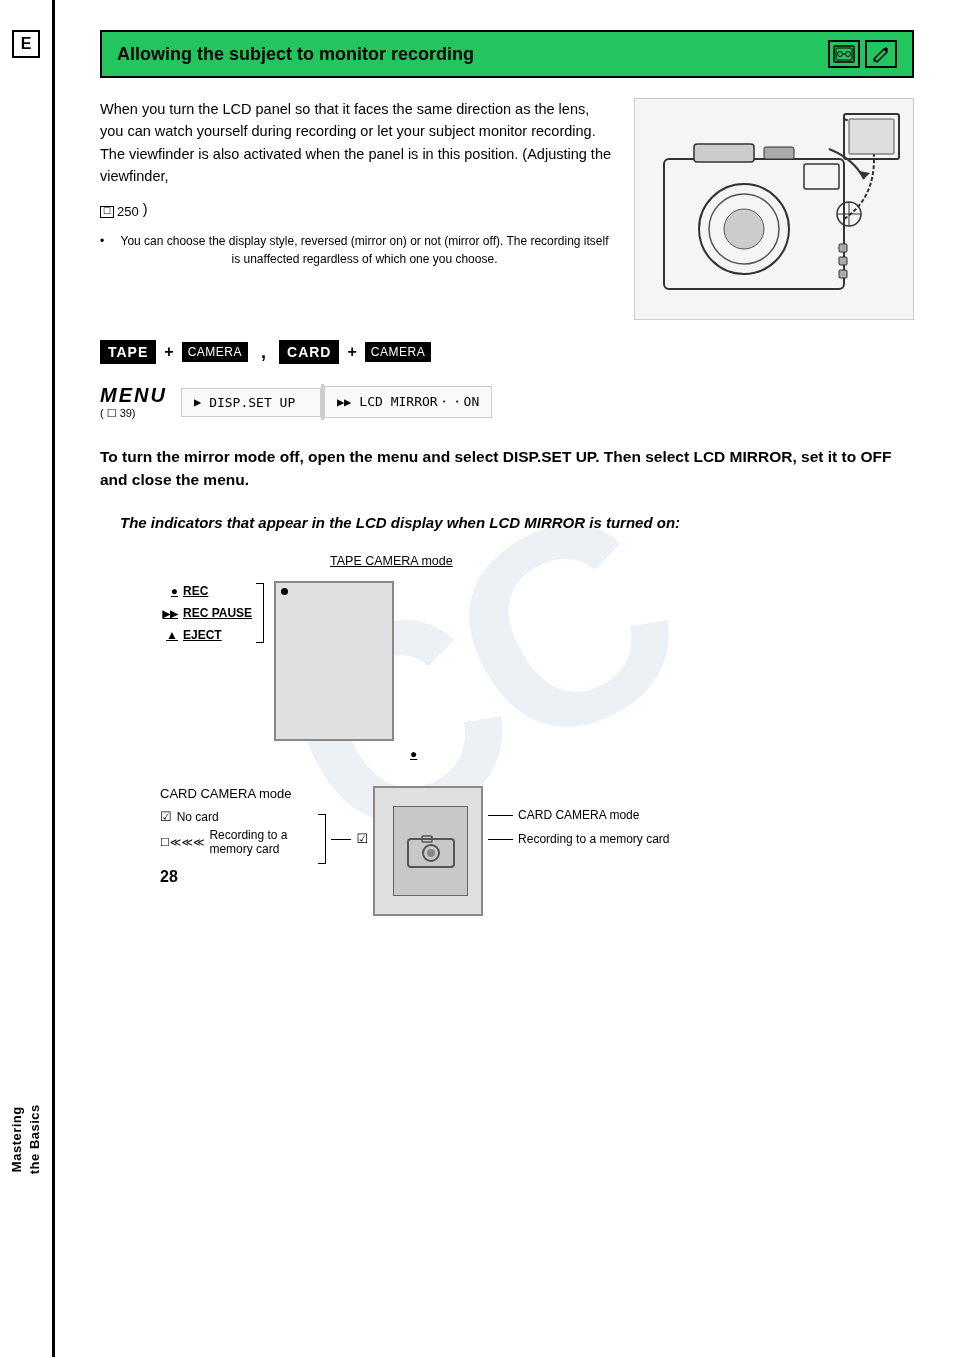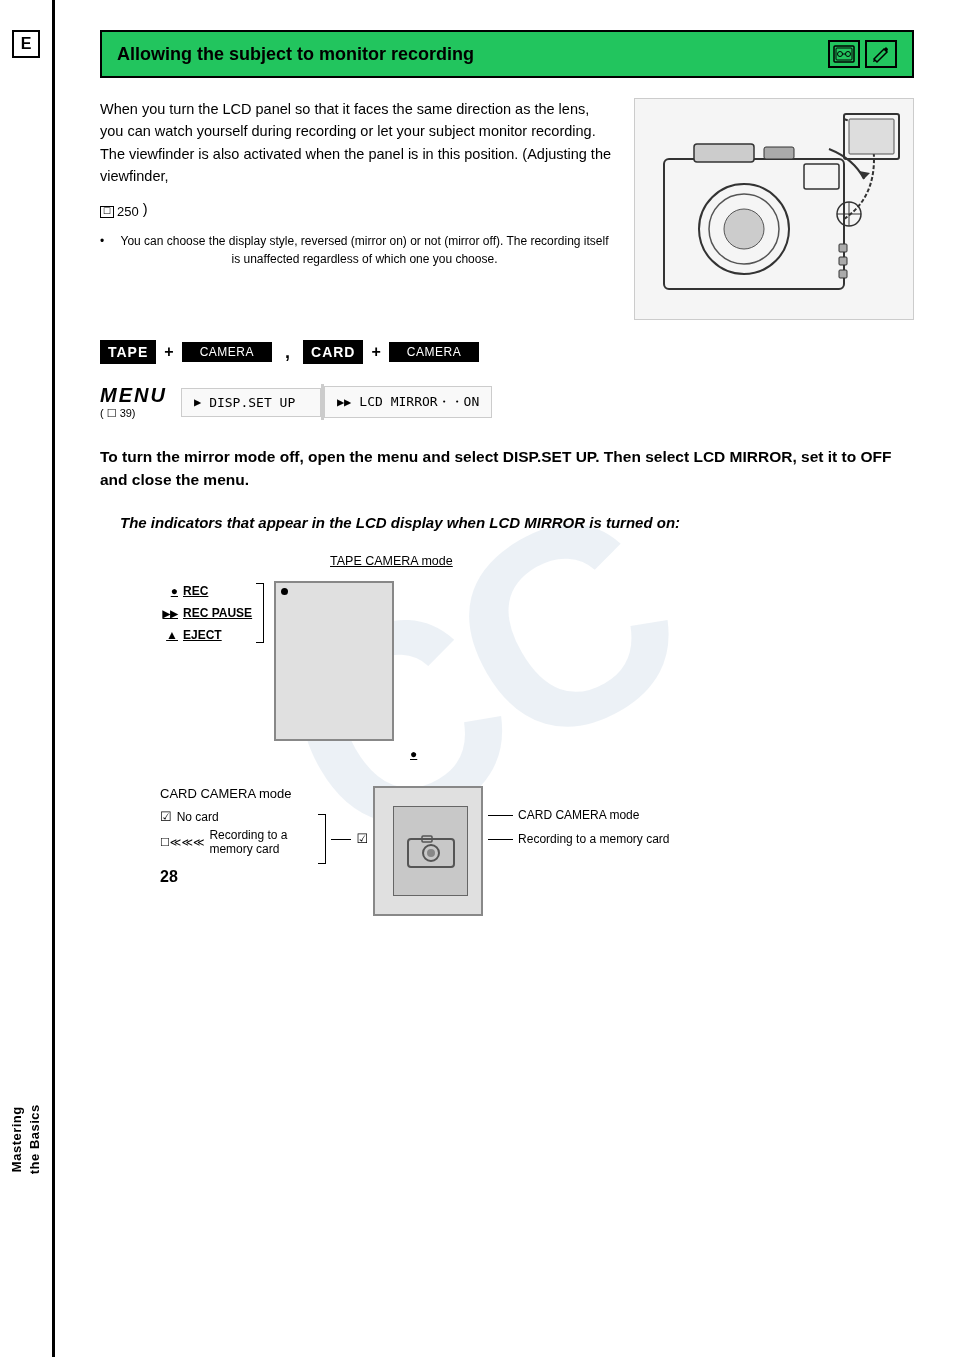--- a/index.html
+++ b/index.html
@@ -185,21 +185,21 @@
       font-size: 14px;
       padding: 4px 8px;
       border: none;
       letter-spacing: 1px;
     }
 
     .btn-camera {
       background: #000;
       color: #fff;
       font-size: 12px;
-      padding: 3px 18px;
+      padding: 3px 6px;
       border: none;
       letter-spacing: 0.5px;
     }
 
     .btn-card {
       background: #000;
       color: #fff;
       font-weight: bold;
       font-size: 14px;
       padding: 4px 8px;

